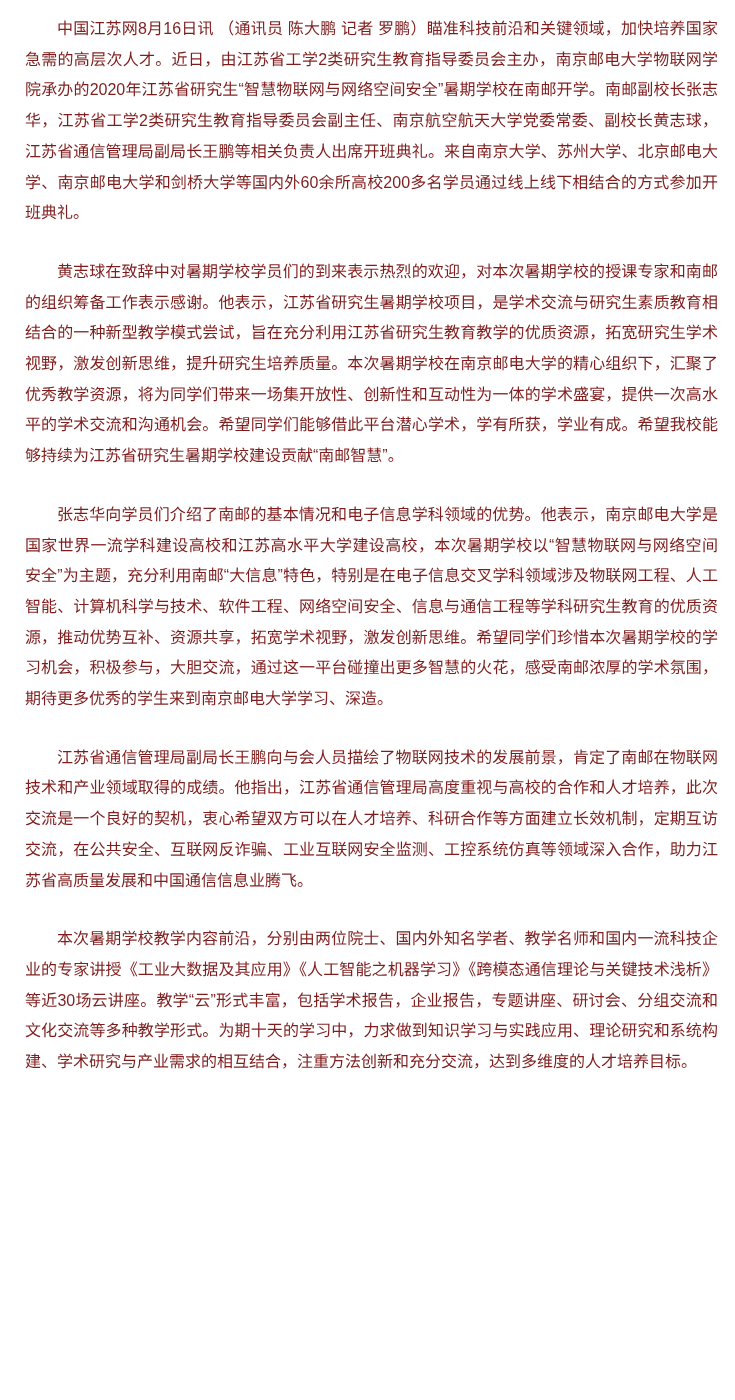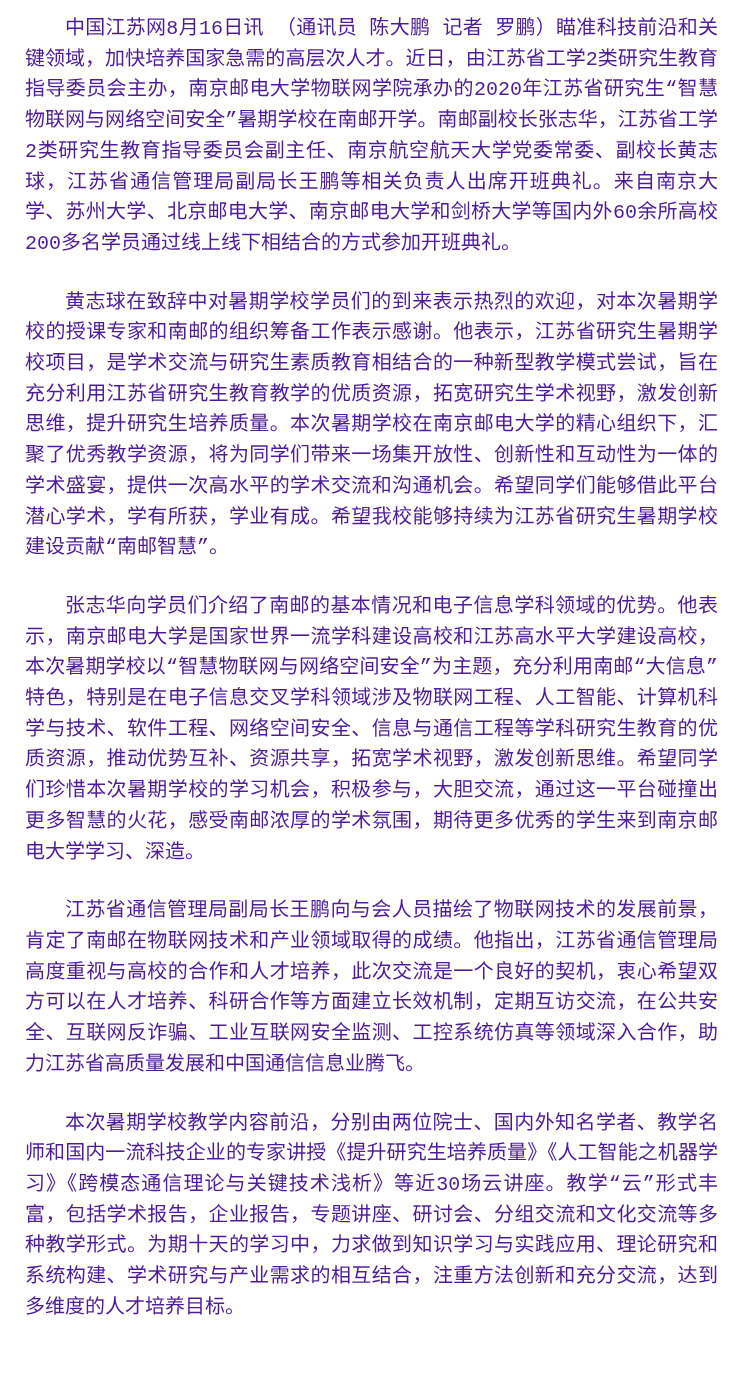--- a/index.html
+++ b/index.html
@@ -14,35 +14,34 @@
     box-sizing: border-box;
   }
   .article {
     box-sizing: border-box;
     width: 735px;
     padding: 14px 17px 0 25px;
     font-family: "Liberation Sans", "DejaVu Sans", sans-serif;
   }
   .article p {
     margin: 0 0 28px 0;
-    font-size: 20px;
+    font-size: 16px;
     line-height: 30.7px;
-    color: #4c1d95;
+    color: #7f1d1d;
     text-align: justify;
     text-justify: inter-ideograph;
     text-indent: 2em;
     word-break: break-all;
-    font-family: Liberation Mono, monospace;
   }
   .article p:last-child {
     margin-bottom: 0;
   }
 </style>
 </head>
 <body>
 
 <div class="article">
   <p>中国江苏网8月16日讯 （通讯员 陈大鹏 记者 罗鹏）瞄准科技前沿和关键领域，加快培养国家急需的高层次人才。近日，由江苏省工学2类研究生教育指导委员会主办，南京邮电大学物联网学院承办的2020年江苏省研究生“智慧物联网与网络空间安全”暑期学校在南邮开学。南邮副校长张志华，江苏省工学2类研究生教育指导委员会副主任、南京航空航天大学党委常委、副校长黄志球，江苏省通信管理局副局长王鹏等相关负责人出席开班典礼。来自南京大学、苏州大学、北京邮电大学、南京邮电大学和剑桥大学等国内外60余所高校200多名学员通过线上线下相结合的方式参加开班典礼。</p>
   <p>黄志球在致辞中对暑期学校学员们的到来表示热烈的欢迎，对本次暑期学校的授课专家和南邮的组织筹备工作表示感谢。他表示，江苏省研究生暑期学校项目，是学术交流与研究生素质教育相结合的一种新型教学模式尝试，旨在充分利用江苏省研究生教育教学的优质资源，拓宽研究生学术视野，激发创新思维，提升研究生培养质量。本次暑期学校在南京邮电大学的精心组织下，汇聚了优秀教学资源，将为同学们带来一场集开放性、创新性和互动性为一体的学术盛宴，提供一次高水平的学术交流和沟通机会。希望同学们能够借此平台潜心学术，学有所获，学业有成。希望我校能够持续为江苏省研究生暑期学校建设贡献“南邮智慧”。</p>
   <p>张志华向学员们介绍了南邮的基本情况和电子信息学科领域的优势。他表示，南京邮电大学是国家世界一流学科建设高校和江苏高水平大学建设高校，本次暑期学校以“智慧物联网与网络空间安全”为主题，充分利用南邮“大信息”特色，特别是在电子信息交叉学科领域涉及物联网工程、人工智能、计算机科学与技术、软件工程、网络空间安全、信息与通信工程等学科研究生教育的优质资源，推动优势互补、资源共享，拓宽学术视野，激发创新思维。希望同学们珍惜本次暑期学校的学习机会，积极参与，大胆交流，通过这一平台碰撞出更多智慧的火花，感受南邮浓厚的学术氛围，期待更多优秀的学生来到南京邮电大学学习、深造。</p>
   <p>江苏省通信管理局副局长王鹏向与会人员描绘了物联网技术的发展前景，肯定了南邮在物联网技术和产业领域取得的成绩。他指出，江苏省通信管理局高度重视与高校的合作和人才培养，此次交流是一个良好的契机，衷心希望双方可以在人才培养、科研合作等方面建立长效机制，定期互访交流，在公共安全、互联网反诈骗、工业互联网安全监测、工控系统仿真等领域深入合作，助力江苏省高质量发展和中国通信信息业腾飞。</p>
-  <p>本次暑期学校教学内容前沿，分别由两位院士、国内外知名学者、教学名师和国内一流科技企业的专家讲授《提升研究生培养质量》《人工智能之机器学习》《跨模态通信理论与关键技术浅析》等近30场云讲座。教学“云”形式丰富，包括学术报告，企业报告，专题讲座、研讨会、分组交流和文化交流等多种教学形式。为期十天的学习中，力求做到知识学习与实践应用、理论研究和系统构建、学术研究与产业需求的相互结合，注重方法创新和充分交流，达到多维度的人才培养目标。</p>
+  <p>本次暑期学校教学内容前沿，分别由两位院士、国内外知名学者、教学名师和国内一流科技企业的专家讲授《工业大数据及其应用》《人工智能之机器学习》《跨模态通信理论与关键技术浅析》等近30场云讲座。教学“云”形式丰富，包括学术报告，企业报告，专题讲座、研讨会、分组交流和文化交流等多种教学形式。为期十天的学习中，力求做到知识学习与实践应用、理论研究和系统构建、学术研究与产业需求的相互结合，注重方法创新和充分交流，达到多维度的人才培养目标。</p>
 </div>
 
 </body></html>

